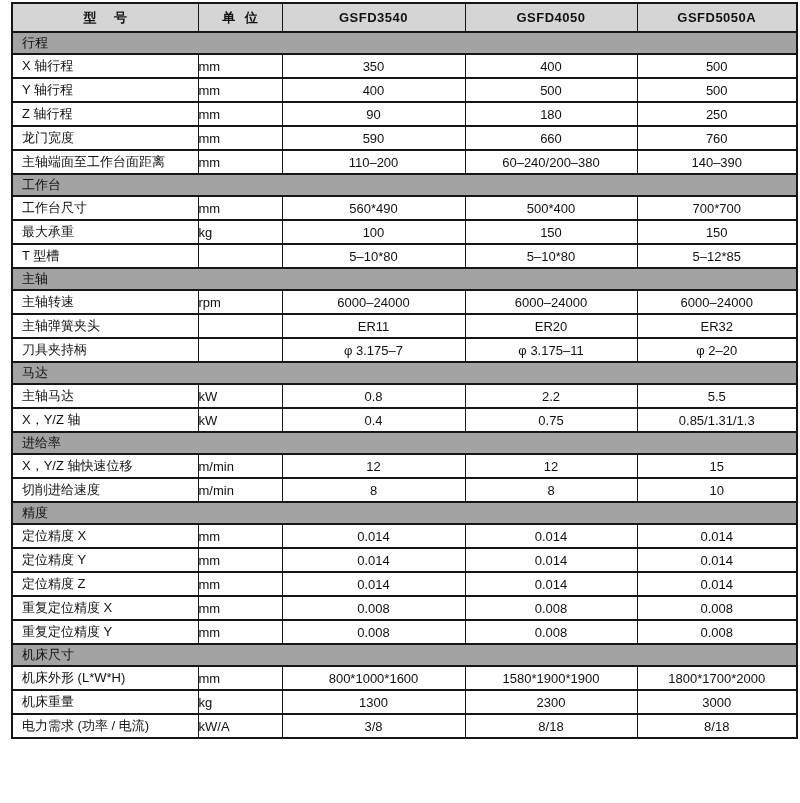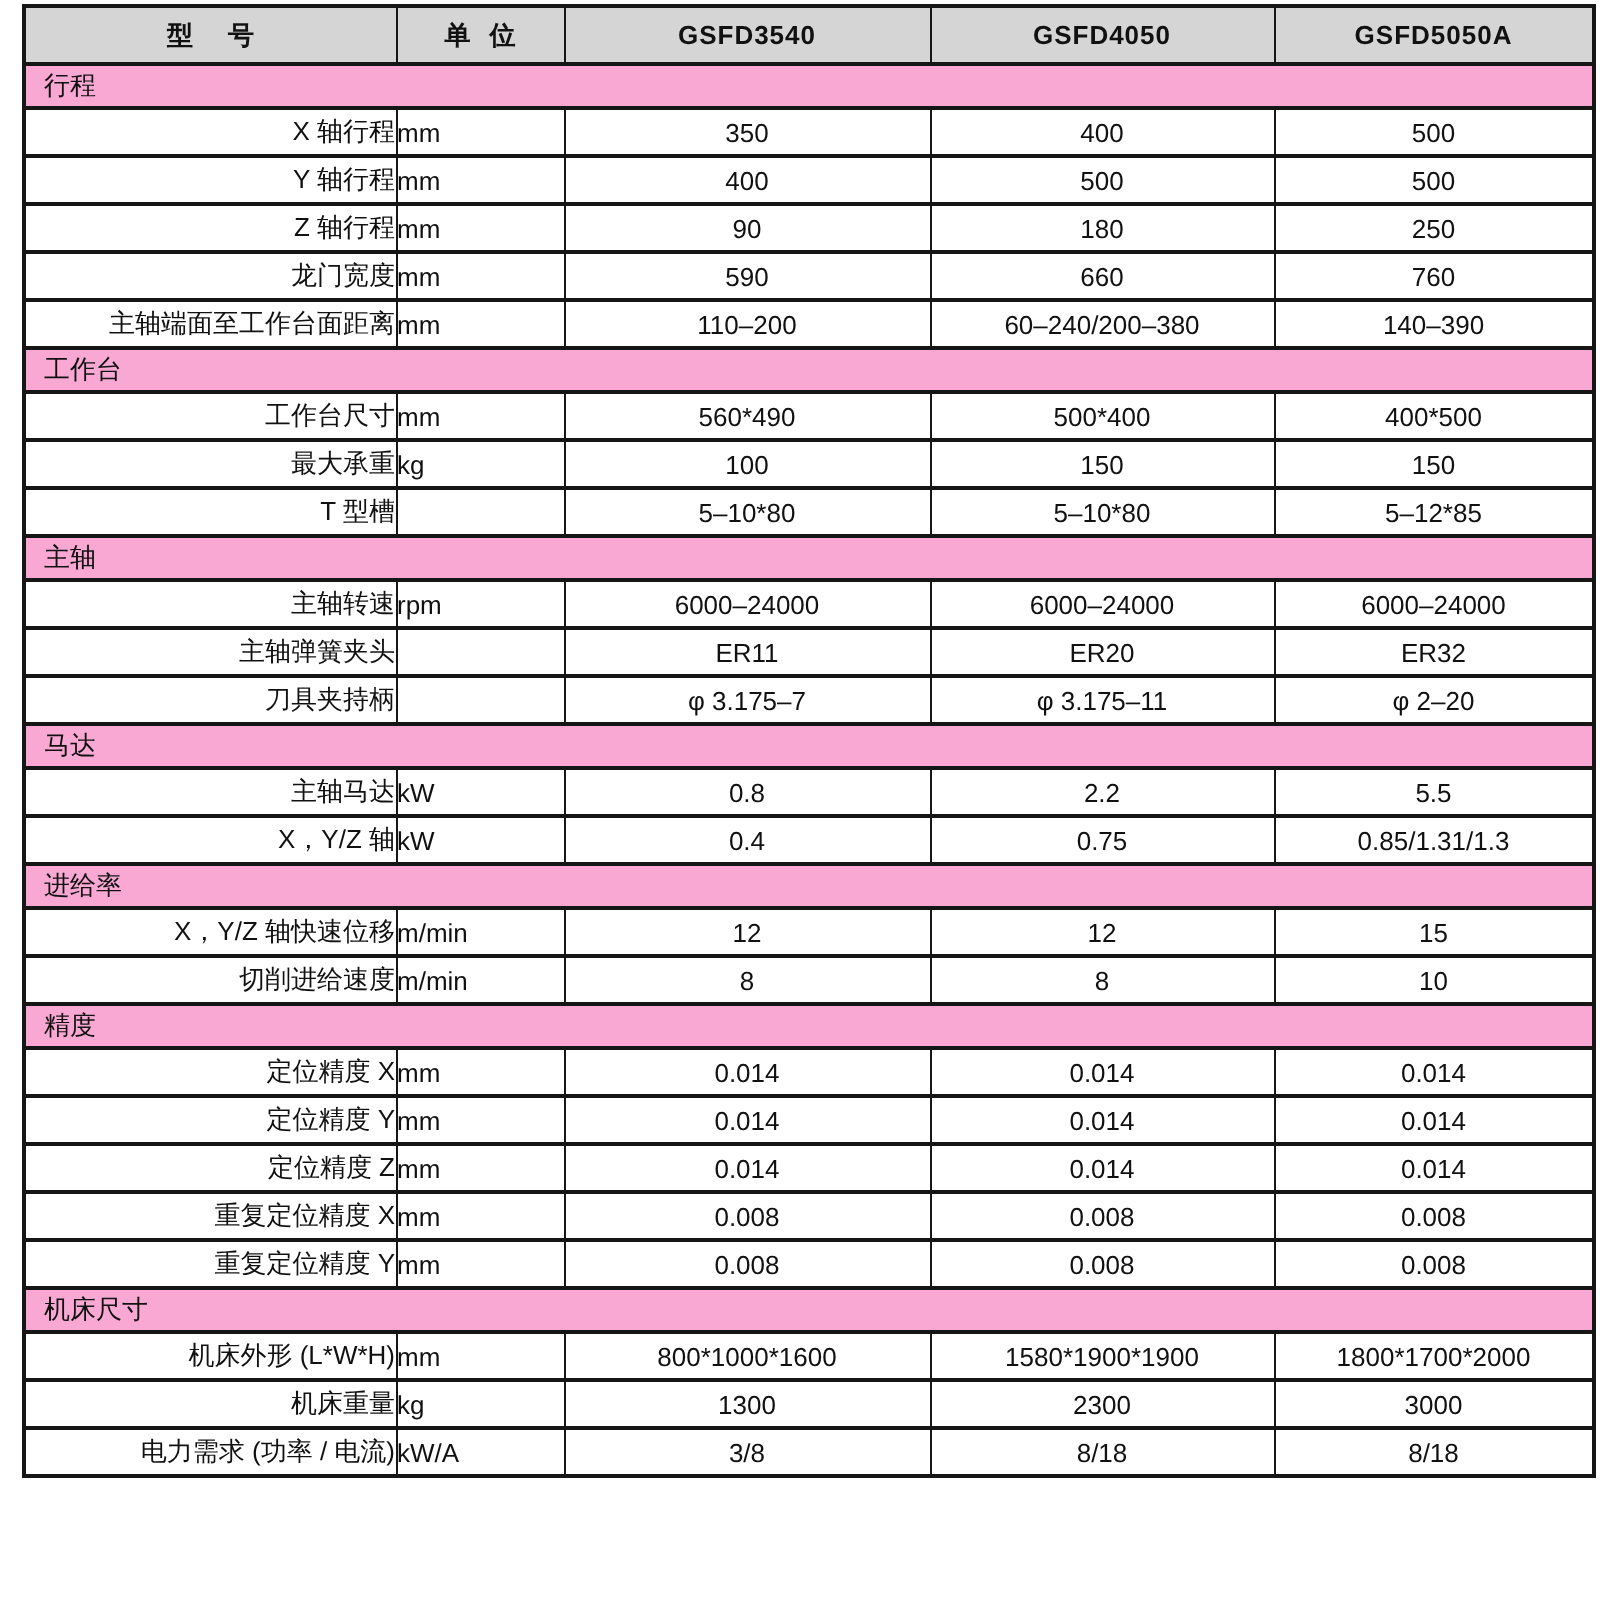--- a/index.html
+++ b/index.html
@@ -44,27 +44,27 @@
     font-weight: bold;
     text-align: center;
     font-size: 13px;
   }
   th.model-head { letter-spacing: 0.5px; }
   th.title-head { letter-spacing: 7px; text-indent: 7px; }
   th.unit-head  { letter-spacing: 3px; text-indent: 3px; margin-left: 45px; }
 
   tr.section-row td {
     height: 20px;
-    background: #f9a8d4;
+    background: #a3a3a3;
     text-align: left;
     padding-left: 9px;
     font-size: 13px;
   }
   tr.spec-row td { height: 22px; background: #ffffff; }
-  td.label-cell { text-align: right; padding-left: 9px; }
+  td.label-cell { text-align: left; padding-left: 9px; }
   td.unit-cell  { }
   td.value-cell { text-align: center; }
 </style>
 </head>
 <body>
 
 <div class="page">
   <table class="spec">
     <colgroup>
       <col class="c-label">
@@ -122,21 +122,21 @@
           <td class="value-cell">140–390</td>
         </tr>
         <tr class="section-row">
           <td colspan="5">工作台</td>
         </tr>
         <tr class="spec-row">
           <td class="label-cell">工作台尺寸</td>
           <td class="unit-cell">mm</td>
           <td class="value-cell">560*490</td>
           <td class="value-cell">500*400</td>
-          <td class="value-cell">400*500</td>
+          <td class="value-cell">700*700</td>
         </tr>
         <tr class="spec-row">
           <td class="label-cell">最大承重</td>
           <td class="unit-cell">kg</td>
           <td class="value-cell">100</td>
           <td class="value-cell">150</td>
           <td class="value-cell">150</td>
         </tr>
         <tr class="spec-row">
           <td class="label-cell">T 型槽</td>

